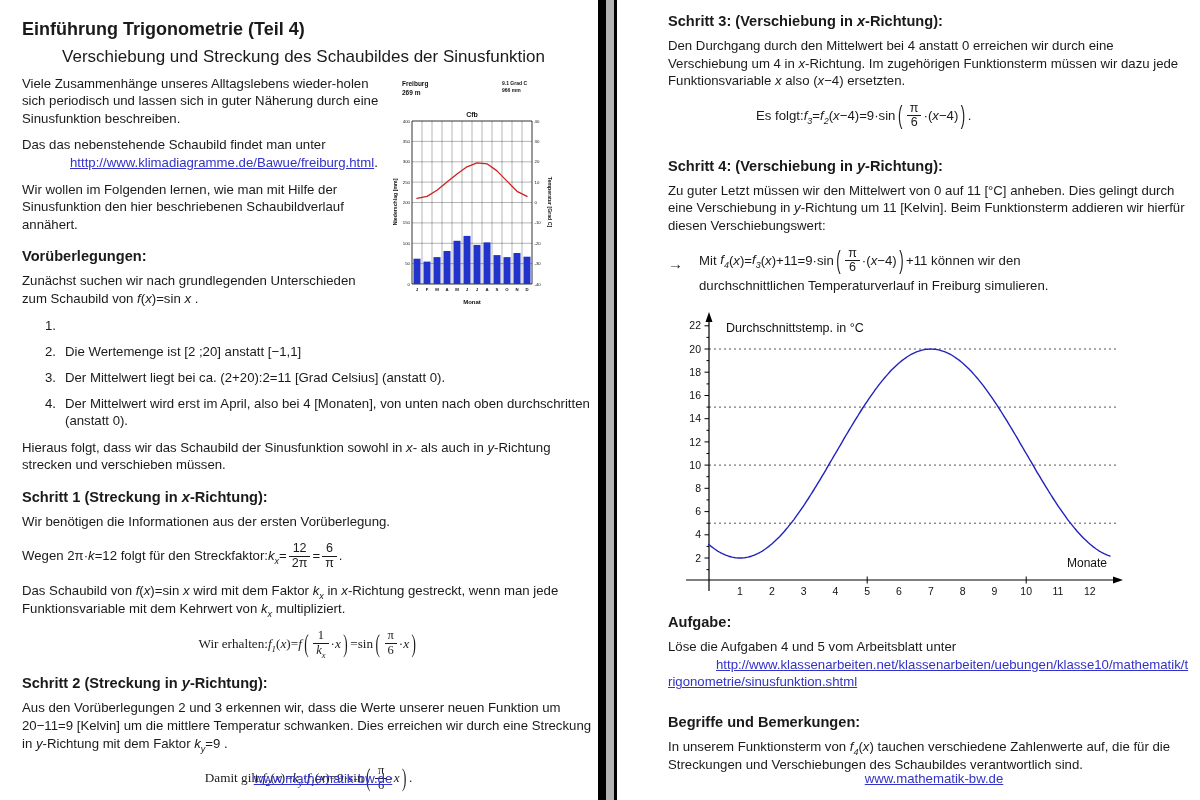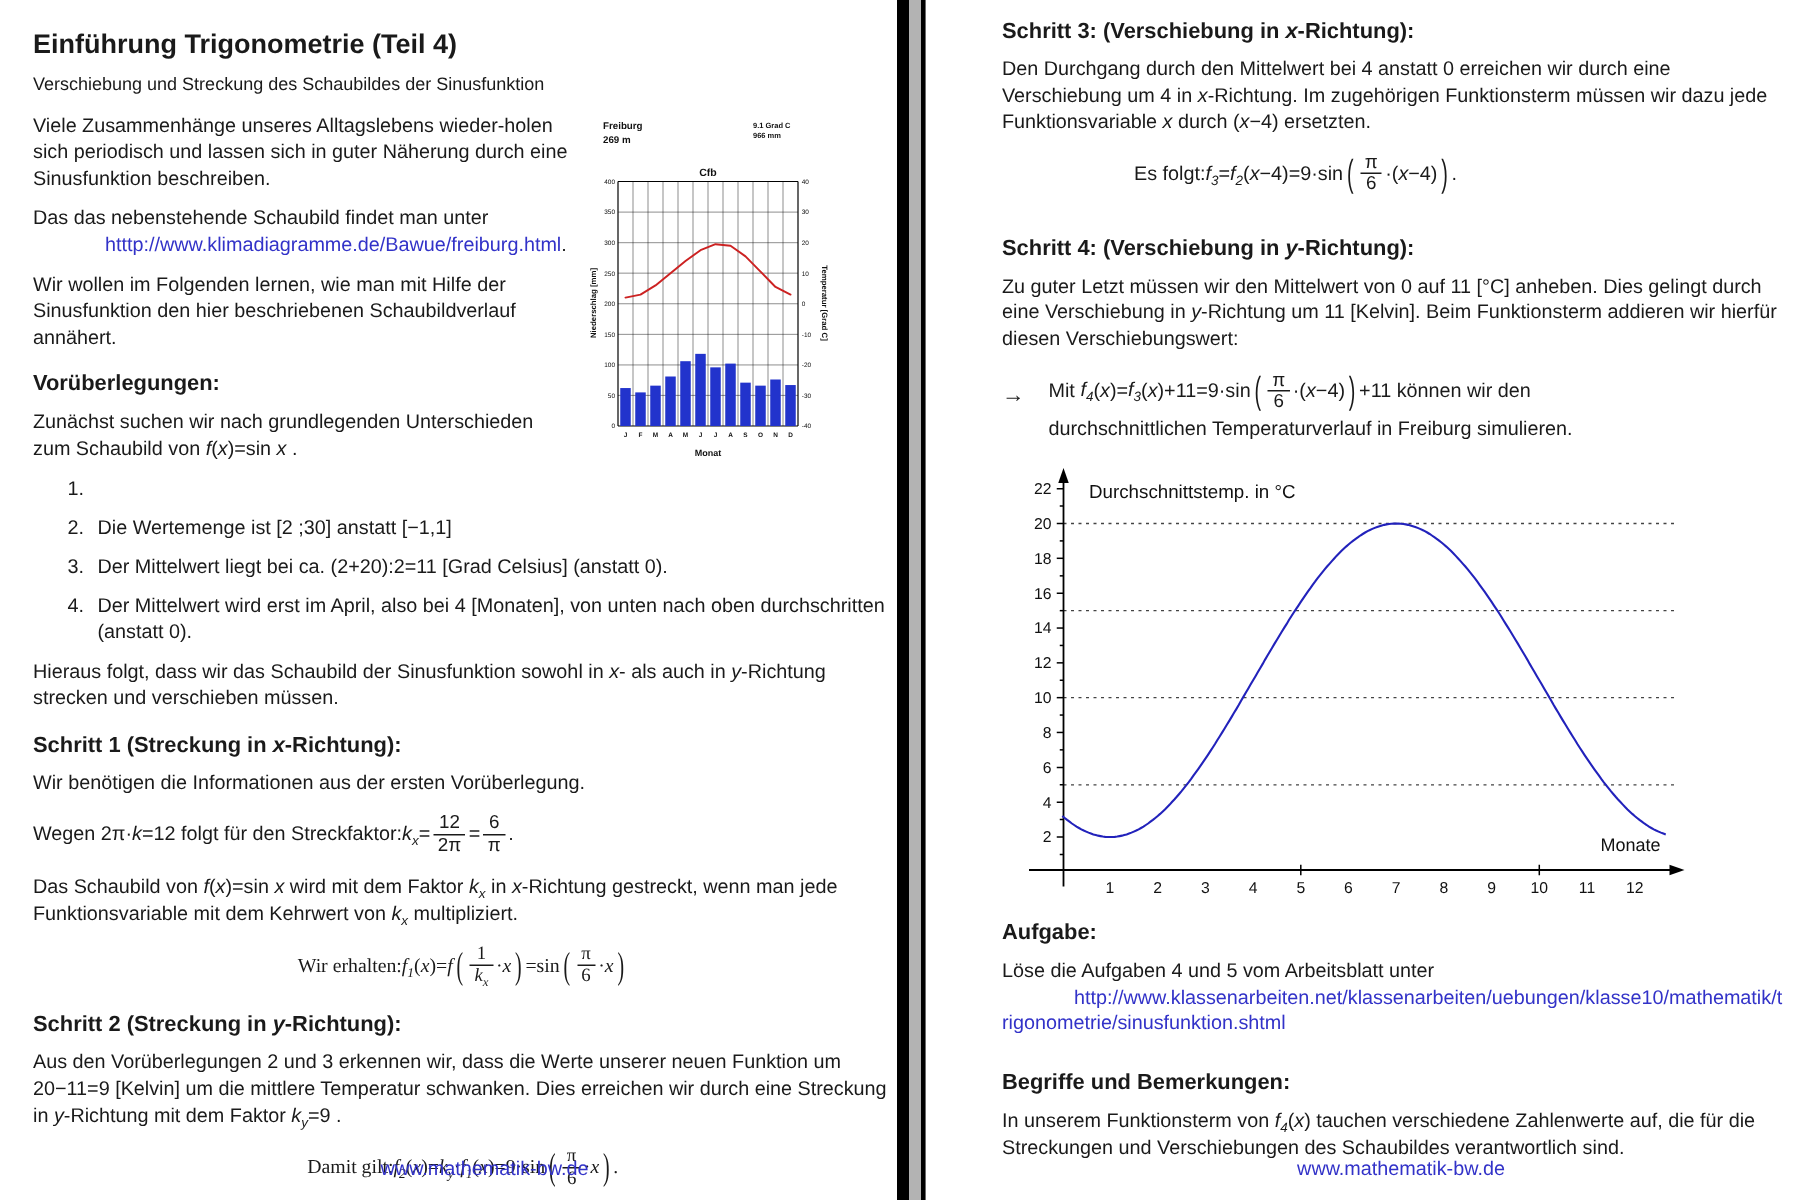--- a/index.html
+++ b/index.html
@@ -12,39 +12,39 @@
   .page{position:absolute;top:0;height:800px;}
   .page-left{left:0;width:598px;}
   .page-right{left:620px;width:580px;}
   .divider{
     position:absolute;top:0;left:598px;width:8px;height:800px;
     background:#b3b3b3;border-left:8px solid #000;border-right:3px solid #000;
   }
   .pl-content{position:absolute;left:22px;top:14px;width:573px;}
   .pr-content{position:absolute;left:48px;top:12px;width:522px;}
   h1{font-size:18px;line-height:26px;font-weight:bold;text-align:left;margin:2px 45px 0 0;}
-  .subtitle{text-align:left;margin:6px 50px 9px 0;font-size:12px;}
+  .subtitle{text-align:right;margin:6px 50px 9px 0;font-size:17px;}
   h2{font-size:14.6px;font-weight:bold;margin:14px 0 7px 0;line-height:18px;}
   h3{font-size:14.6px;font-weight:bold;margin:0 0 7px 0;line-height:18px;}
   p{margin:0 0 9px 0;}
   .climate-wrap{float:right;width:165px;height:240px;margin:0 40px 6px 8px;}
   .mi{font-style:italic;}
   sub{font-size:0.68em;line-height:0;}
   .frac{display:inline-flex;flex-direction:column;vertical-align:middle;
         text-align:center;margin:0 2px;line-height:1.08;font-size:0.95em;}
   .fnum{border-bottom:1px solid #1a1a1a;padding:0 3px;display:block;}
   .fden{padding:0 3px;display:block;}
   .bp{display:inline-block;transform:scaleY(1.9);margin:0 2.5px;vertical-align:-0.05em;font-weight:400;}
   .fline{margin:7px 0 9px 0;min-height:34px;display:flex;align-items:center;flex-wrap:wrap;}
   .fline.center{justify-content:center;font-family:Liberation Serif, serif;}
   .fline.indent{margin-left:88px;}
   .oli{display:flex;margin:0 0 8.5px 0;}
   .onum{width:20px;flex:0 0 20px;margin-left:23px;}
   .otxt{flex:1;}
-  .lnk{color:#3232c8;cursor:pointer;padding-left:48px;}
+  .lnk{color:#3232c8;text-decoration:underline;cursor:pointer;padding-left:48px;}
   .footer{position:absolute;top:770px;width:100%;text-align:center;}
   .arrow-row{display:flex;gap:16px;margin:12px 0 4px 0;align-items:flex-start;}
   .arrow-glyph{font-size:15px;line-height:34px;}
   .arrow-body{flex:1;line-height:22px;}
   .breakall{word-break:break-all;}
   .chart-block{margin:14px 0 6px 14px;}
   svg text{font-family:"Liberation Sans","DejaVu Sans",sans-serif;fill:#111;}
 </style>
 </head>
 <body>
@@ -137,21 +137,21 @@
     <p>Wir wollen im Folgenden lernen, wie man mit Hilfe der Sinusfunktion den hier beschriebenen Schaubildverlauf annähert.</p>
 
     <h2>Vorüberlegungen:</h2>
     <p><span class="tx">Zunächst suchen wir nach grundlegenden Unterschieden zum Schaubild von </span><span class="mi">f</span><span class="tx">(</span><span class="mi">x</span><span class="tx">)=sin </span><span class="mi">x</span><span class="tx"> .</span></p>
 
     <div class="oli">
       <span class="onum">1.</span>
     </div>
     <div class="oli">
       <span class="onum">2.</span>
-      <div class="otxt"><span class="tx">Die Wertemenge ist [2 ;30] anstatt [−1,1]</span></div>
+      <div class="otxt"><span class="tx">Die Wertemenge ist [2 ;20] anstatt [−1,1]</span></div>
     </div>
     <div class="oli">
       <span class="onum">3.</span>
       <div class="otxt"><span class="tx">Der Mittelwert liegt bei ca. (2+20):2=11 [Grad Celsius] (anstatt 0).</span></div>
     </div>
     <div class="oli">
       <span class="onum">4.</span>
       <div class="otxt"><span class="tx">Der Mittelwert wird erst im April, also bei 4 [Monaten], von unten nach oben durchschritten (anstatt 0).</span></div>
     </div>
 
@@ -232,21 +232,21 @@
   <div class="footer">
     <a class="lnk">www.mathematik-bw.de</a>
   </div>
 </div>
 
 <div class="divider"></div>
 
 <div class="page page-right">
   <div class="pr-content">
     <h3><span class="tx">Schritt 3: (Verschiebung in </span><span class="mi">x</span><span class="tx">-Richtung):</span></h3>
-    <p><span class="tx">Den Durchgang durch den Mittelwert bei 4 anstatt 0 erreichen wir durch eine Verschiebung um 4 in </span><span class="mi">x</span><span class="tx">-Richtung. Im zugehörigen Funktionsterm müssen wir dazu jede Funktionsvariable </span><span class="mi">x</span><span class="tx"> durch  (</span><span class="mi">x</span><span class="tx">−4)  ersetzten.</span></p>
+    <p><span class="tx">Den Durchgang durch den Mittelwert bei 4 anstatt 0 erreichen wir durch eine Verschiebung um 4 in </span><span class="mi">x</span><span class="tx">-Richtung. Im zugehörigen Funktionsterm müssen wir dazu jede Funktionsvariable </span><span class="mi">x</span><span class="tx"> also  (</span><span class="mi">x</span><span class="tx">−4)  ersetzten.</span></p>
     <div class="fline indent">
         <span class="tx">Es folgt:  </span>
         <span class="mi">f<sub>3</sub></span>
         <span class="tx">=</span>
         <span class="mi">f<sub>2</sub></span>
         <span class="tx">(</span>
         <span class="mi">x</span>
         <span class="tx">−4)=9·sin</span>
         <span class="bp">(</span>
         <span class="frac">

